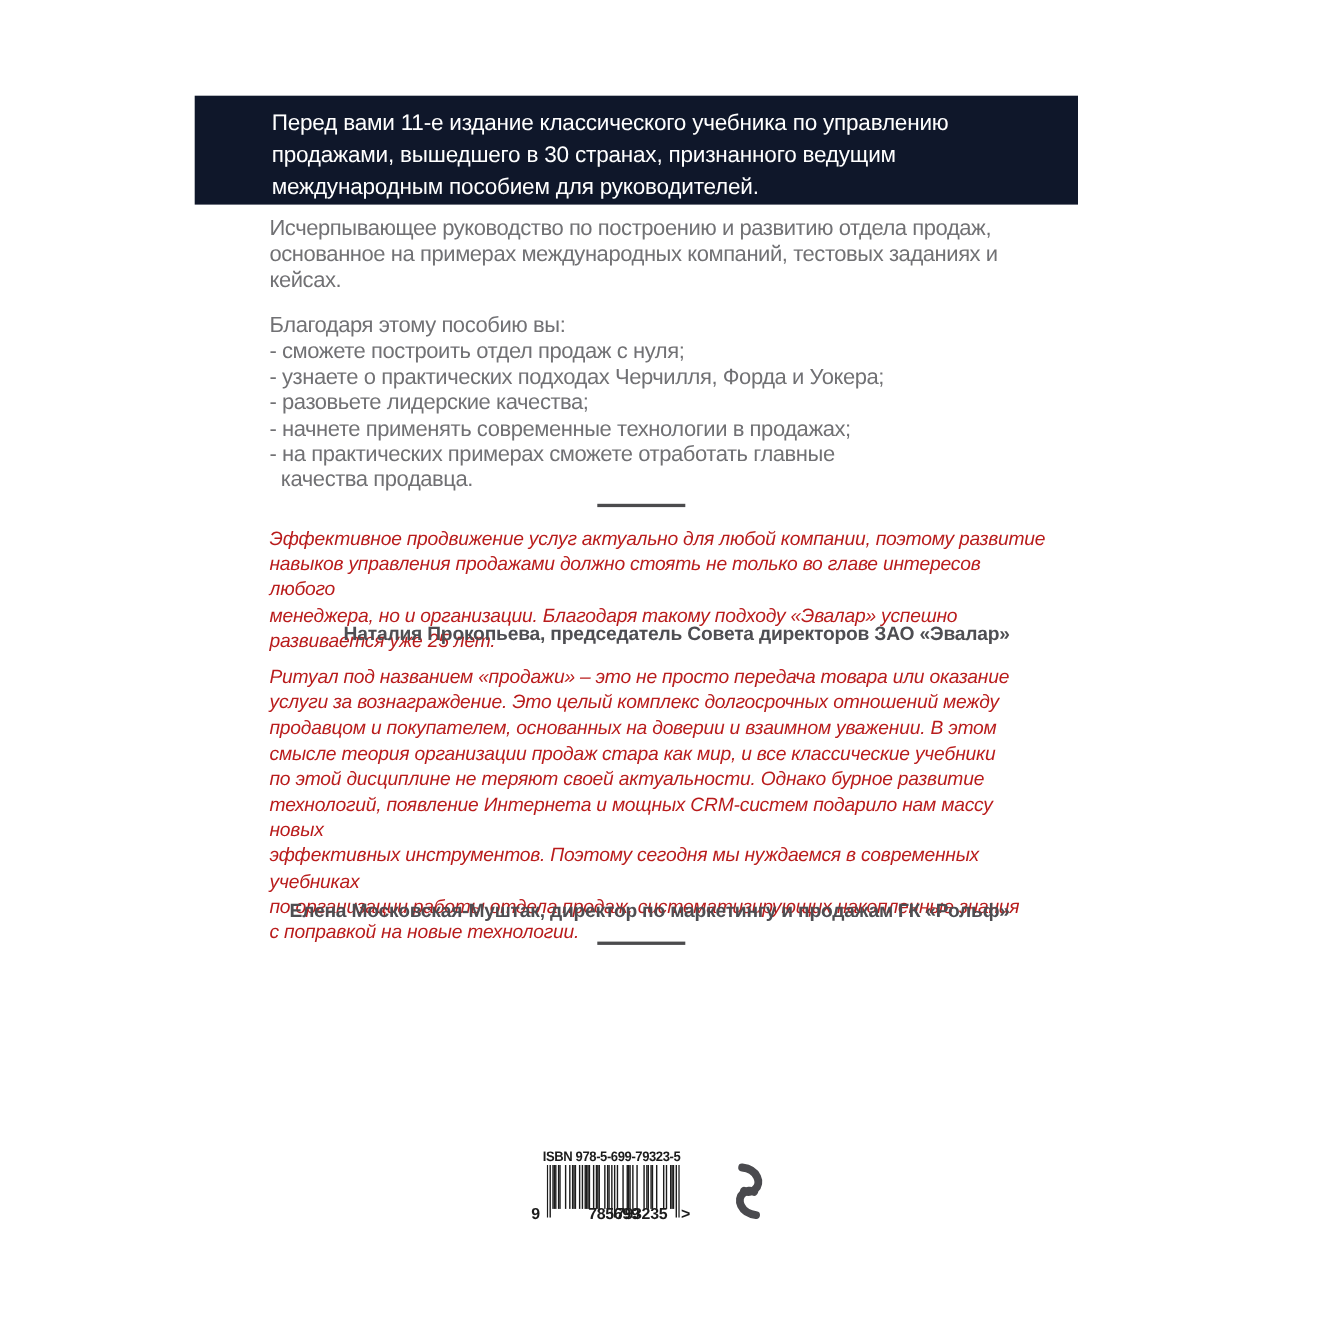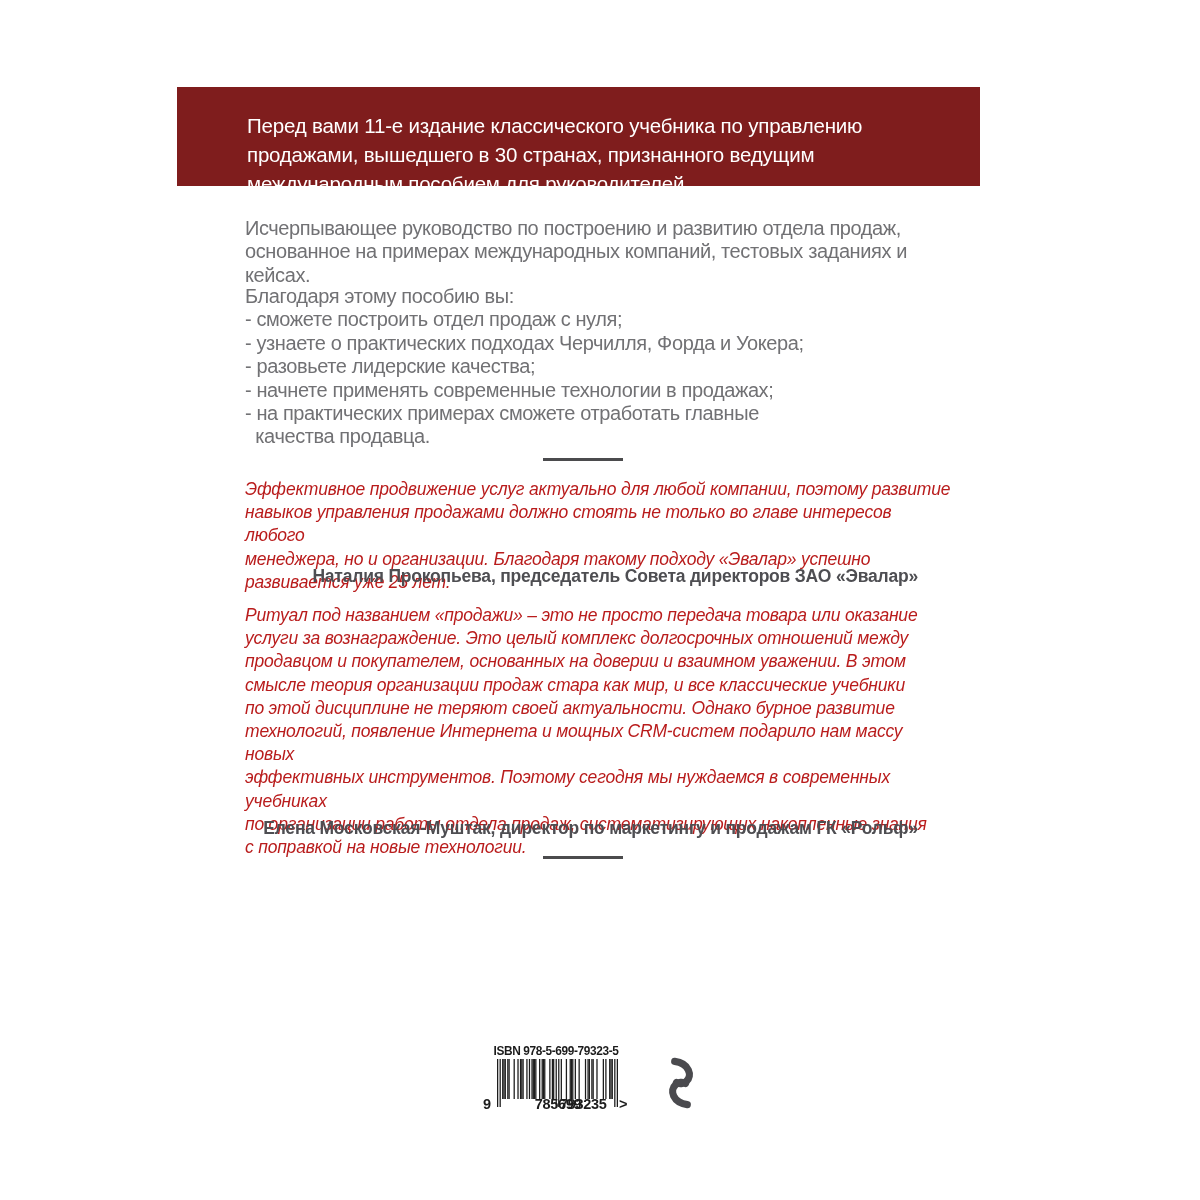--- a/index.html
+++ b/index.html
@@ -1,19 +1,19 @@
 <!DOCTYPE html>
 <html><head>
 <meta charset="utf-8">
 <style>
   html,body{margin:0;padding:0;background:#ffffff;}
   .canvas{position:relative;width:1200px;height:1200px;background:#ffffff;overflow:hidden;
           font-family:"Liberation Sans",sans-serif;}
-  .banner{position:absolute;left:177px;top:87px;width:803px;height:99px;background:#7f1d1d;
-          box-sizing:border-box;padding:24px 40px 0 70px;}
+  .banner{position:absolute;left:177px;top:87px;width:803px;height:99px;background:#0f172a;
+          box-sizing:border-box;padding:10px 40px 0 70px;}
   .banner-text{color:#ffffff;font-size:20.5px;line-height:29px;white-space:pre-line;letter-spacing:-0.2px;}
   .body-text{position:absolute;left:245px;width:706px;color:#717174;font-size:20px;line-height:23.4px;
              white-space:pre-line;letter-spacing:-0.4px;}
   .quote{position:absolute;left:245px;width:706px;color:#b91c1c;font-style:italic;font-size:17.5px;
          line-height:23.2px;white-space:pre-line;letter-spacing:-0.2px;}
   .attribution{position:absolute;left:245px;width:673px;text-align:right;color:#4e4e52;font-weight:bold;
                font-size:17.5px;letter-spacing:-0.2px;}
   .divider{position:absolute;left:543px;width:80px;height:3px;background:#4b4b4d;}
   .series{position:absolute;left:245px;top:876px;width:706px;color:#515155;font-weight:bold;
           font-size:19.5px;line-height:23.3px;white-space:pre-line;letter-spacing:-0.4px;}
@@ -33,21 +33,21 @@
 <body>
 
 <div class="canvas">
 
   <div class="banner">
     <div class="banner-text">Перед вами 11-е издание классического учебника по управлению
 продажами, вышедшего в 30 странах, признанного ведущим
 международным пособием для руководителей.</div>
   </div>
 
-  <div class="body-text" style="top:197px;margin-top:20px;">Исчерпывающее руководство по построению и развитию отдела продаж,
+  <div class="body-text" style="top:197px;">Исчерпывающее руководство по построению и развитию отдела продаж,
 основанное на примерах международных компаний, тестовых заданиях и
 кейсах.</div>
 
   <div class="body-text" style="top:285px;">Благодаря этому пособию вы:
 - сможете построить отдел продаж с нуля;
 - узнаете о практических подходах Черчилля, Форда и Уокера;
 - разовьете лидерские качества;
 - начнете применять современные технологии в продажах;
 - на практических примерах сможете отработать главные
 &nbsp;&nbsp;качества продавца.</div>

